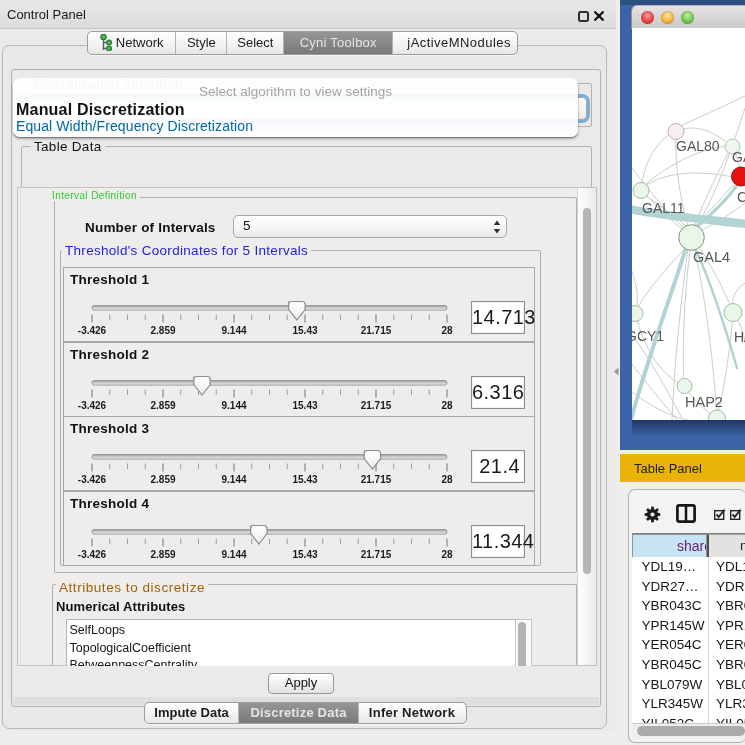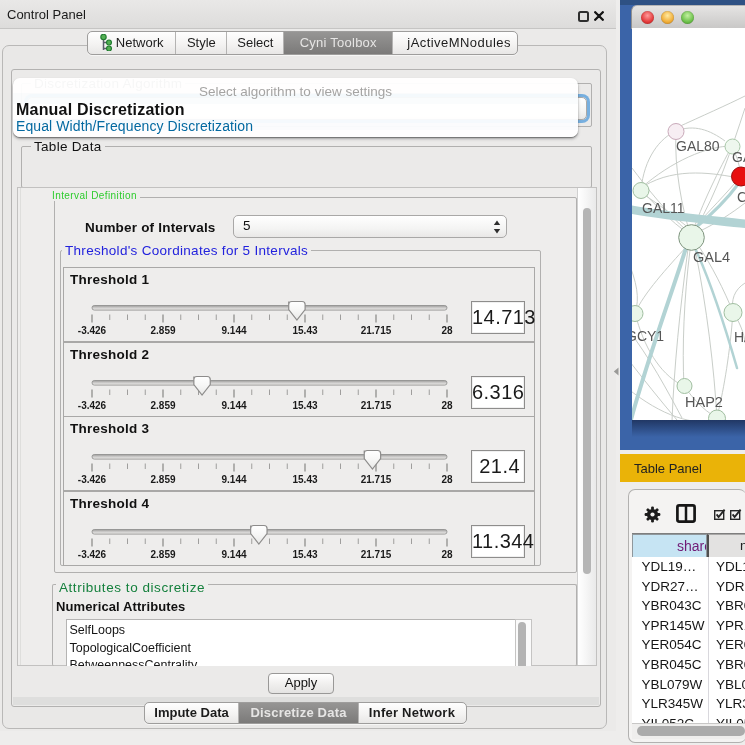--- a/index.html
+++ b/index.html
@@ -307,21 +307,21 @@
       <text x="312.00" y="66" text-anchor="middle" font-size="10" font-weight="bold" fill="#1a1a1a">21.715</text>
       <text x="383.00" y="66" text-anchor="middle" font-size="10" font-weight="bold" fill="#1a1a1a">28</text>
       <g transform="translate(194.85,0)">
         <path d="M-8.2,33.5 L-8.2,41.5 L0,52 L8.2,41.5 L8.2,36.5 Q8.2,33.5 5.2,33.5 L-5.2,33.5 Q-8.2,33.5 -8.2,36.5 Z" fill="url(#thg)" stroke="#8d8c8b" stroke-width="1.2"></path>
       </g>
     </svg>
     <div class="vfield">11.344</div>
   </div>
 
 <div class="group" style="left:52px;top:584px;width:523px;height:81px;border-bottom:none;">
-  <span class="gtitle" style="left:3px;top:-5.5px;letter-spacing:0.55px;color:#15803d;">Attributes to discretize</span>
+  <span class="gtitle" style="left:3px;top:-5.5px;letter-spacing:0.55px;color:#a16207;">Attributes to discretize</span>
 </div>
 <div class="abs" style="left:56px;top:599px;font-size:13px;letter-spacing:0.1px;font-weight:bold;color:#111;">Numerical Attributes</div>
 <div class="abs" style="left:66px;top:619px;width:449px;height:46px;background:#fff;border:1px solid #b5b4b3;border-right:none;border-bottom:none;overflow:hidden;">
   <div style="font-size:12.5px;color:#151515;padding:2px 0 0 2.5px;line-height:17.7px;">SelfLoops<br>TopologicalCoefficient<br>BetweennessCentrality</div>
 </div>
 <div class="abs" style="left:515px;top:619px;width:15px;height:46px;background:#fafafa;border:1px solid #c5c4c3;border-bottom:none;"></div>
 <div class="abs" style="left:518px;top:622px;width:8px;height:44px;background:#b3b3b3;border-radius:4px 4px 0 0;"></div>
 
 <div class="abs" id="applybtn">Apply</div>
 

